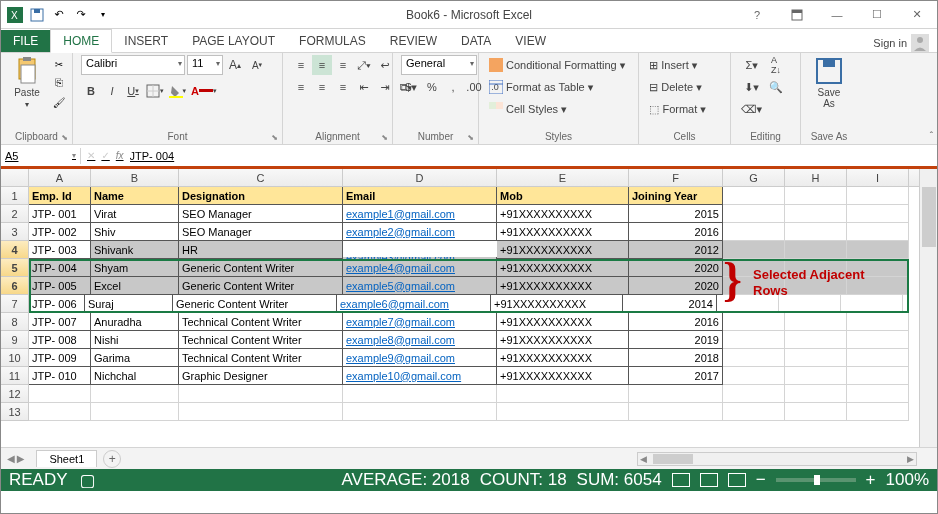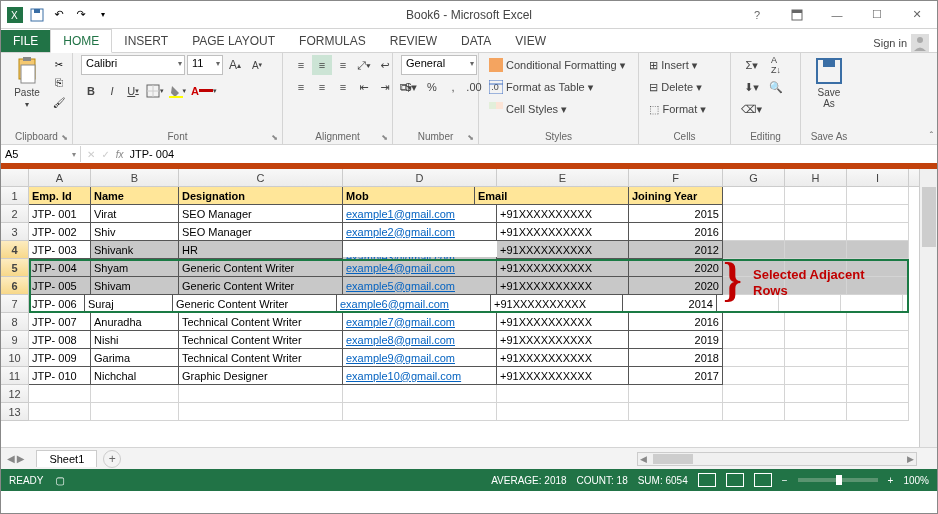--- a/index.html
+++ b/index.html
@@ -22,21 +22,21 @@
 .dlaunch { position:absolute; right:-4px; bottom:0; font-size:8px; color:#888; }
 .bigbtn { display:flex; flex-direction:column; align-items:center; padding:2px 4px; font-size:10px; color:#444; gap:2px; }
 .bigbtn svg { width:28px; height:28px; }
 .mini { width:20px; height:18px; display:flex; align-items:center; justify-content:center; font-size:10px; }
 .font-row { display:flex; gap:2px; align-items:center; margin-bottom:2px; }
 .font-sel { border:1px solid #c0c0c0; background:#fff; font-size:11px; padding:1px 14px 1px 4px; height:20px; position:relative; }
 .font-sel .chev { position:absolute; right:2px; top:3px; font-size:8px; color:#666; }
 .btn-row { display:flex; gap:1px; }
 .ribbtn { height:20px; min-width:20px; display:flex; align-items:center; justify-content:center; font-size:11px; color:#444; padding:0 2px; }
 .collapse { position:absolute; right:4px; bottom:2px; font-size:10px; color:#666; }
-.namebox-bar { height:24px; border-bottom:6px solid #c2410c; display:flex; align-items:center; background:#fff; }
+.namebox-bar { height:24px; border-bottom:3px solid #c2410c; display:flex; align-items:center; background:#fff;text-decoration:underline; }
 .namebox { width:80px; border-right:1px solid #d4d4d4; font-size:11px; padding:2px 4px; display:flex; justify-content:space-between; align-items:center; }
 .fx-area { display:flex; align-items:center; gap:6px; padding-left:6px; flex:1; }
 .fx-btn { font-size:10px; color:#888; }
 .fx-input { font-size:11px; border:none; outline:none; flex:1; }
 .grid-area { position:relative; height:278px; overflow:hidden; background:#fff; }
 .col-headers { display:flex; height:18px; background:linear-gradient(#f8f8f8,#ececec); border-bottom:1px solid #ccc; }
 .corner { width:28px; border-right:1px solid #ccc; }
 .ch { border-right:1px solid #ccc; font-size:11px; color:#444; display:flex; align-items:center; justify-content:center; background:linear-gradient(#f8f8f8,#ececec); }
 .row { display:flex; height:18px; }
 .rh { width:28px; border-right:1px solid #ccc; border-bottom:1px solid #ccc; background:linear-gradient(#f8f8f8,#ececec); font-size:11px; display:flex; align-items:center; justify-content:center; color:#444; }
@@ -50,21 +50,21 @@
 .email { color:#0563c1; text-decoration:underline; }
 .num { justify-content:flex-end; }
 .annotation { position:absolute; color:#c00000; font-weight:bold; font-size:13px; font-family:"Times New Roman",serif; }
 .brace { position:absolute; color:#c00000; font-size:48px; font-family:"Times New Roman",serif; line-height:1; font-weight:bold; }
 .sheet-tabs { height:22px; background:#f3f3f3; border-top:1px solid #d4d4d4; display:flex; align-items:center; position:relative; }
 .sheet-nav { display:flex; gap:2px; padding:0 6px; color:#888; font-size:10px; }
 .sheet-tab { background:#fff; border:1px solid #ccc; border-bottom:none; padding:2px 12px; font-size:11px; margin-left:6px; }
 .sheet-add { margin-left:6px; width:18px; height:18px; border:1px solid #ccc; border-radius:50%; display:flex; align-items:center; justify-content:center; font-size:12px; color:#666; }
 .hscroll { position:absolute; right:20px; width:280px; height:14px; background:#f0f0f0; border:1px solid #ccc; display:flex; align-items:center; }
 .hscroll .thumb { width:40px; height:10px; background:#cdcdcd; margin-left:4px; }
-.statusbar { height:22px; background:#217346; color:#fff; display:flex; align-items:center; font-size:10px; padding:0 8px; justify-content:space-between; }
+.statusbar { height:22px; background:#217346; color:#fff; display:flex; align-items:center; font-size:17px; padding:0 8px; justify-content:space-between; }
 .status-left { display:flex; gap:12px; align-items:center; }
 .status-right { display:flex; gap:10px; align-items:center; }
 .zoom-slider { width:80px; height:4px; background:#5a9470; position:relative; }
 .zoom-slider .zthumb { position:absolute; left:38px; top:-3px; width:6px; height:10px; background:#fff; }
 .view-btn { width:18px; height:14px; border:1px solid #fff; display:flex; }
 .vscroll { position:absolute; right:0; top:0; width:18px; height:100%; background:#f0f0f0; border-left:1px solid #ccc; }
 .vscroll .vthumb { width:14px; height:60px; background:#cdcdcd; margin:18px auto; }
 </style>
 </head>
 <body>
@@ -299,22 +299,22 @@
       <div class="ch" style="width: 62px;">G</div>
       <div class="ch" style="width: 62px;">H</div>
       <div class="ch" style="width: 62px;">I</div>
     </div>
   <div id="gridrows">
       <div class="row">
         <div class="rh">1</div>
         <div class="cell hdr" style="width: 62px;">Emp. Id</div>
         <div class="cell hdr" style="width: 88px;">Name</div>
         <div class="cell hdr" style="width: 164px;">Designation</div>
+        <div class="cell hdr" style="width: 154px;">Email</div>
         <div class="cell hdr" style="width: 132px;">Mob</div>
-        <div class="cell hdr" style="width: 154px;">Email</div>
         <div class="cell hdr" style="width: 94px;">Joining Year</div>
         <div class="cell" style="width: 62px;"></div>
         <div class="cell" style="width: 62px;"></div>
         <div class="cell" style="width: 62px;"></div>
       </div>
       <div class="row">
         <div class="rh">2</div>
         <div class="cell databorder" style="width: 62px;">JTP- 001</div>
         <div class="cell databorder" style="width: 88px;">Virat</div>
         <div class="cell databorder" style="width: 164px;">SEO Manager</div>
@@ -365,21 +365,21 @@
         </div>
         <div class="cell databorder" style="width: 132px;">+91XXXXXXXXXX</div>
         <div class="cell databorder num" style="width: 94px;">2020</div>
         <div class="cell" style="width: 62px;"></div>
         <div class="cell" style="width: 62px;"></div>
         <div class="cell" style="width: 62px;"></div>
       </div>
       <div class="row selected">
         <div class="rh sel">6</div>
         <div class="cell databorder" style="width: 62px;">JTP- 005</div>
-        <div class="cell databorder" style="width: 88px;">Shivam</div>
+        <div class="cell databorder" style="width: 88px;">Excel</div>
         <div class="cell databorder" style="width: 164px;">Generic Content Writer</div>
         <div class="cell databorder" style="width: 154px;">
           <span class="email">example5@gmail.com</span>
         </div>
         <div class="cell databorder" style="width: 132px;">+91XXXXXXXXXX</div>
         <div class="cell databorder num" style="width: 94px;">2020</div>
         <div class="cell" style="width: 62px;"></div>
         <div class="cell" style="width: 62px;"></div>
         <div class="cell" style="width: 62px;"></div>
       </div>

